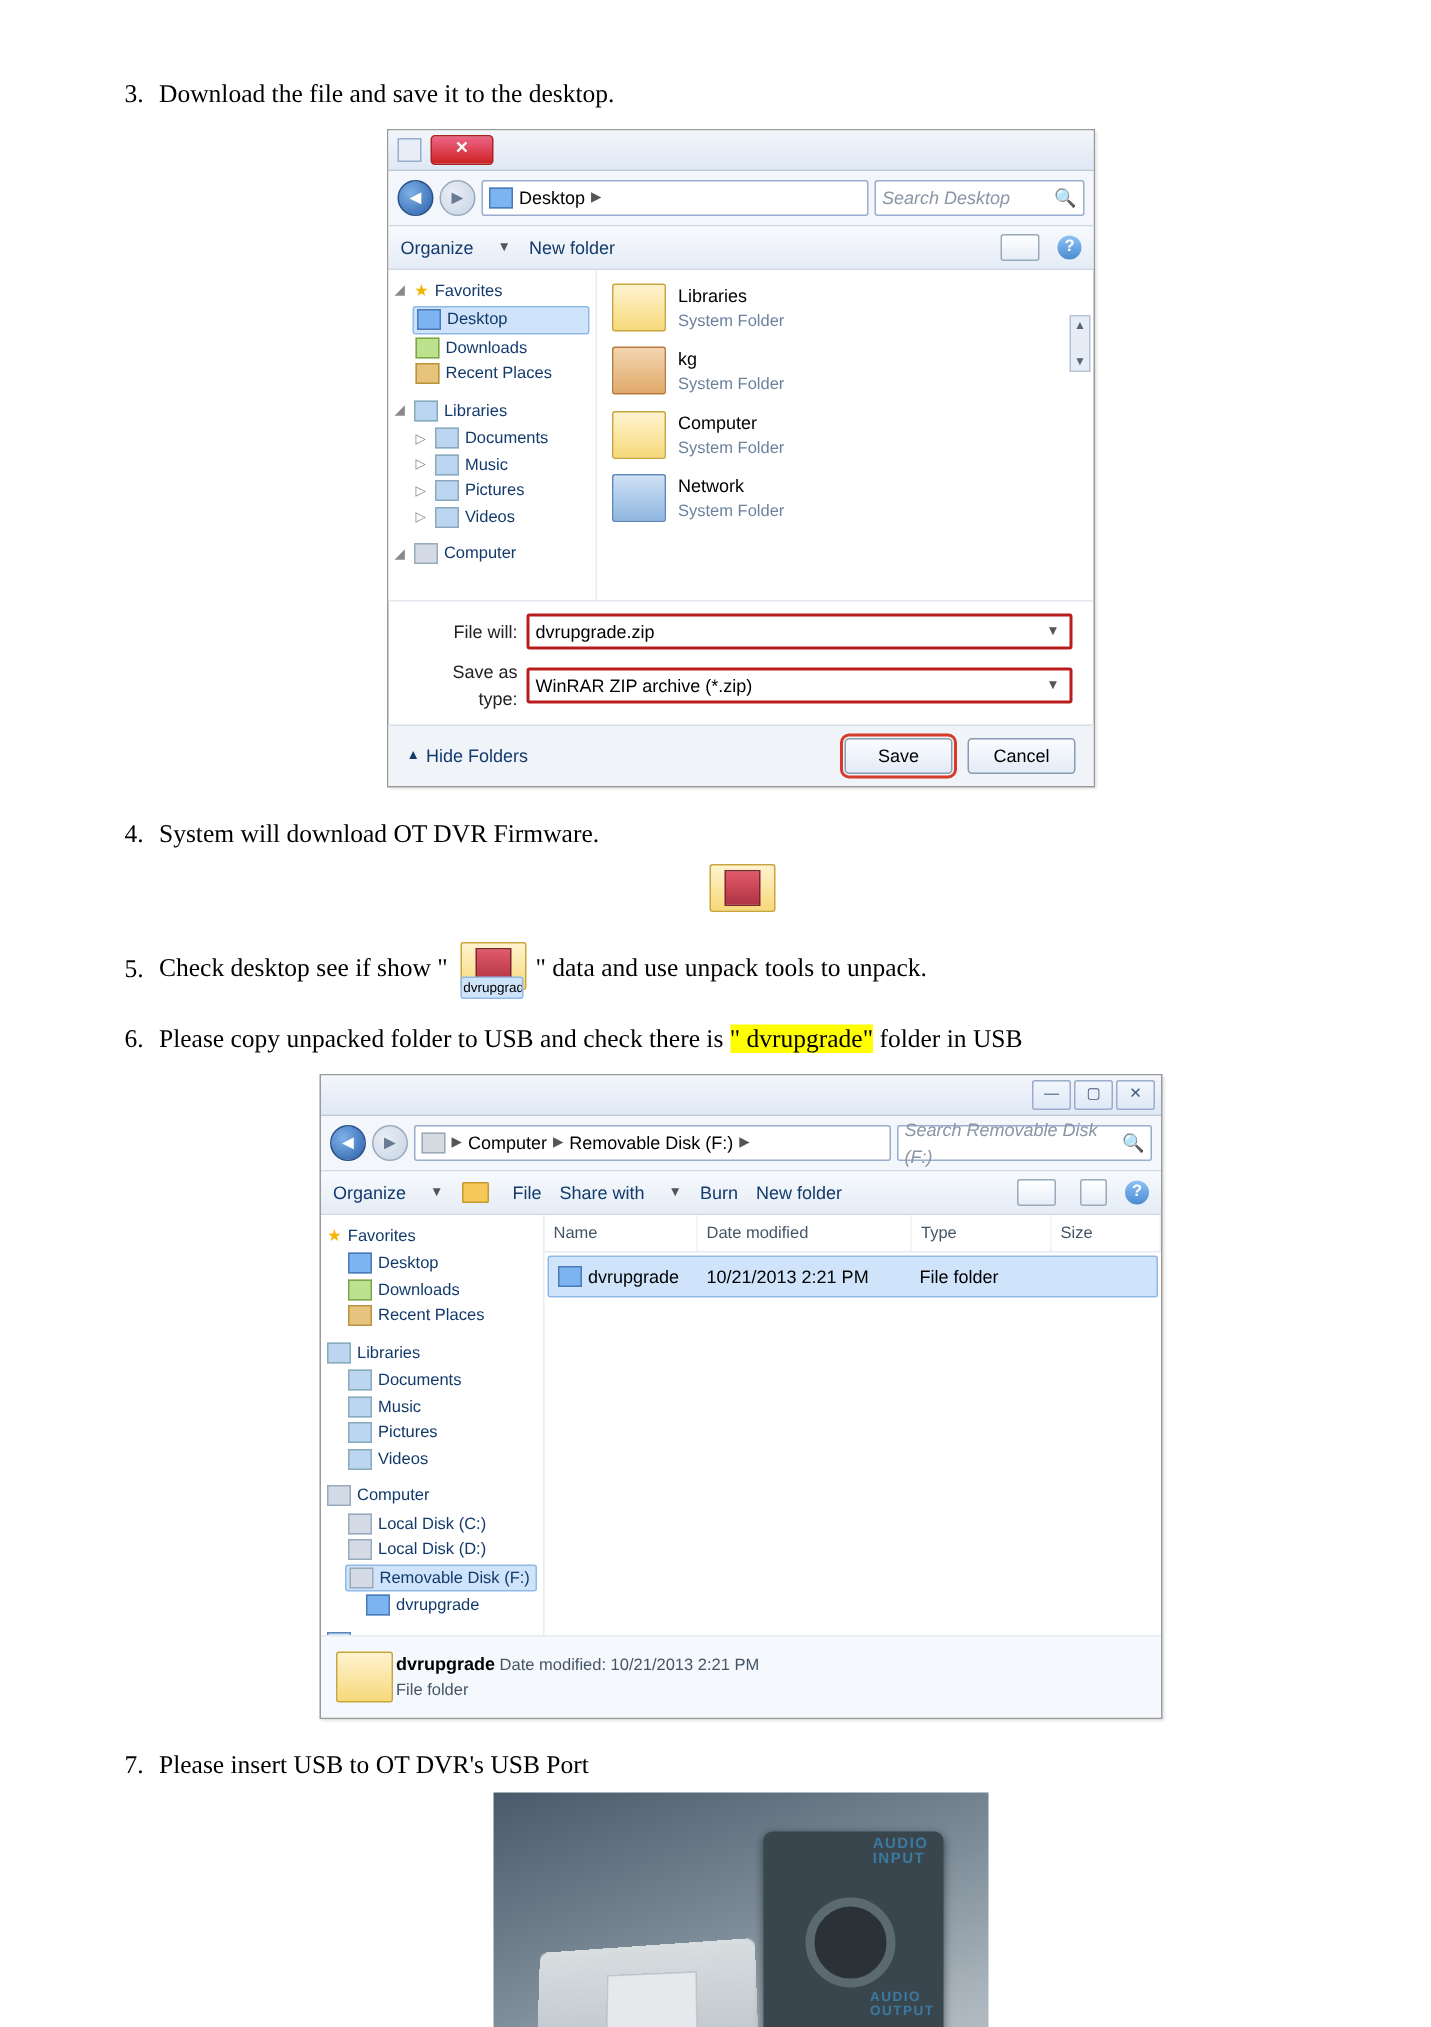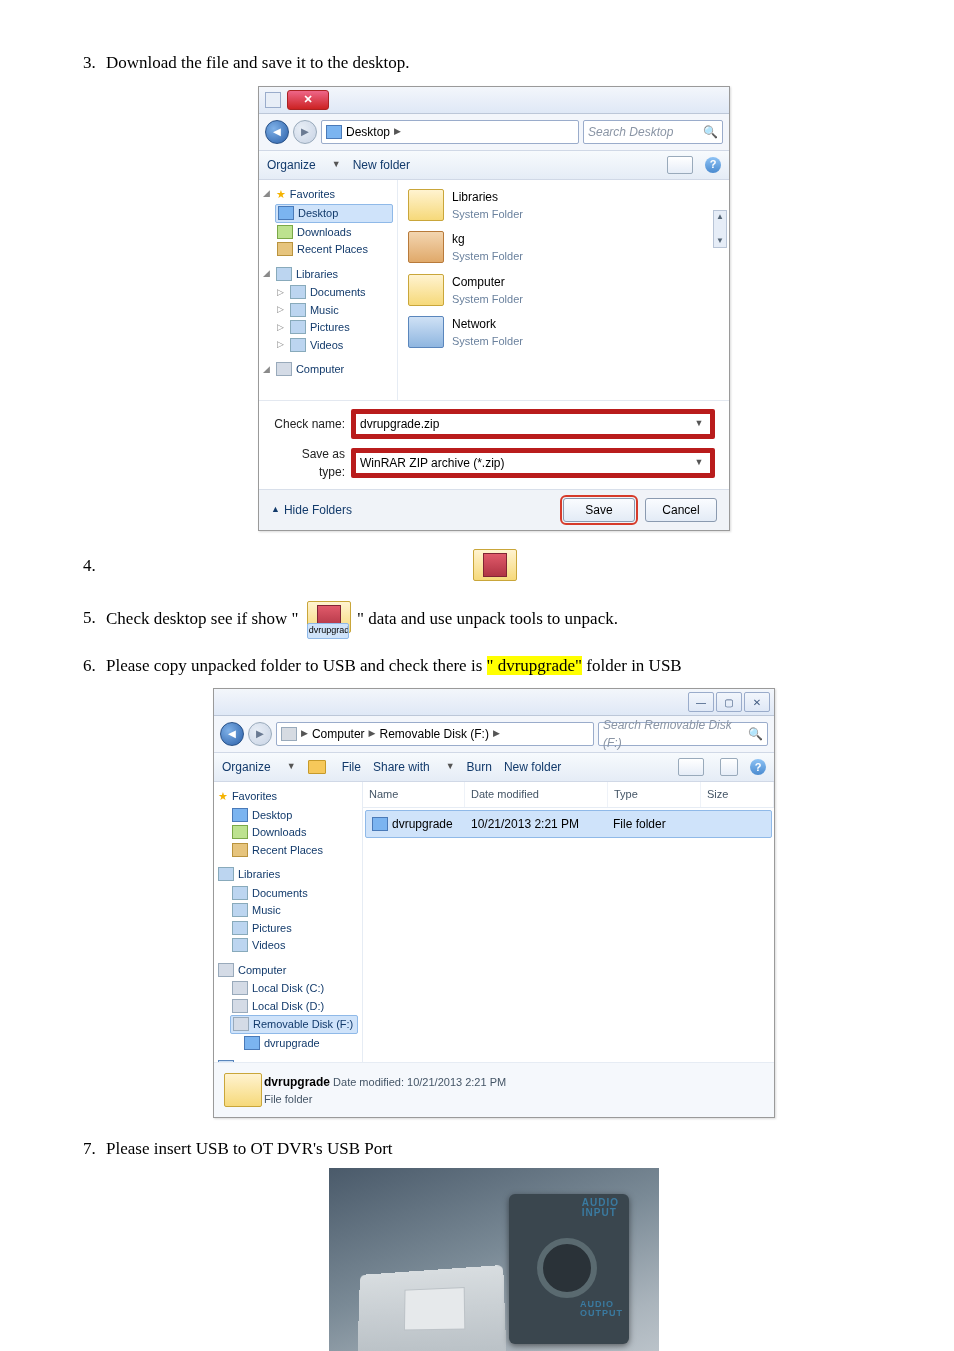--- a/index.html
+++ b/index.html
@@ -48,21 +48,21 @@
 .content1{flex:1;padding:8px 10px;display:flex;flex-direction:column;gap:8px;overflow:hidden}
 .itemrow{display:flex;align-items:center;gap:8px}
 .bigico{width:34px;height:30px;background:linear-gradient(#fff3d0,#f6d97a);border:1px solid #c9a63a;border-radius:2px;position:relative}
 .bigico.user{background:linear-gradient(#f3d5b0,#e0a96a);border-color:#b87a3a}
 .bigico.net{background:linear-gradient(#cfe1f5,#8fb6e0);border-color:#5a86bc}
 .itemtxt .n{font-size:12px}
 .itemtxt .s{font-size:11px;color:#6b829e}
 
 .botfields{border-top:1px solid #e3e8f0;padding:8px 14px;display:grid;grid-template-columns:72px 1fr;row-gap:6px;column-gap:6px;align-items:center;font-size:12px}
 .lbl{text-align:right;color:#222}
-.combobox{height:20px;border:5px solid #b91c1c;padding:0 4px;display:flex;align-items:center;justify-content:space-between;background:#fff;border-radius:2px}
+.combobox{height:20px;border:2px solid #b91c1c;padding:0 4px;display:flex;align-items:center;justify-content:space-between;background:#fff;border-radius:2px}
 
 .dlgbtns{height:40px;background:#f0f3f8;border-top:1px solid #d8dfea;display:flex;align-items:center;padding:0 12px;gap:10px}
 .hidef{color:#123a6b;display:flex;align-items:center;gap:4px;cursor:default}
 .spacer{flex:1}
 .btn{width:70px;height:22px;border:1px solid #8a9ab0;background:linear-gradient(#fafcff,#e3ebf6);border-radius:3px;display:flex;align-items:center;justify-content:center;font-size:12px}
 .btn.save{outline:2px solid #d63a2a;outline-offset:1px}
 
 
 .deskicon{display:inline-block;width:42px;height:38px;vertical-align:middle;position:relative;margin:0 4px}
 .deskicon .fold{width:42px;height:30px;background:linear-gradient(#fff3d0,#f6d97a);border:1px solid #c9a63a;border-radius:2px;position:absolute;top:0;left:0}
@@ -231,21 +231,21 @@
               </div>
         <div class="sb upd">
                 <span class="ar">▲</span>
                 <span style="flex:1"></span>
                 <span class="ar">▼</span>
               </div>
       </div>
     </div>
 
     <div class="botfields">
-      <span class="lbl">Check name:</span>
+      <span class="lbl">File will:</span>
       <span class="combobox">
               <span>dvrupgrade.zip</span>
               <span class="combochev">▼</span>
             </span>
       <span class="lbl">Save as type:</span>
       <span class="combobox">
               <span>WinRAR ZIP archive (*.zip)</span>
               <span class="combochev">▼</span>
             </span>
     </div>
@@ -256,20 +256,21 @@
               <span>Hide Folders</span>
             </span>
       <span class="spacer"></span>
       <span class="btn save">Save</span>
       <span class="btn">Cancel</span>
     </div>
   </div>
 </li>
 
 <li>
+  <span>System will download OT DVR Firmware.</span>
   <div style="text-align:center;margin:8px 0 4px 0">
     <span class="deskicon">
       <span class="fold"></span><span class="pp"></span>
     </span>
   </div>
 </li>
 
 <li>
   <span>Check desktop see if show "</span>
   <span class="deskicon">

